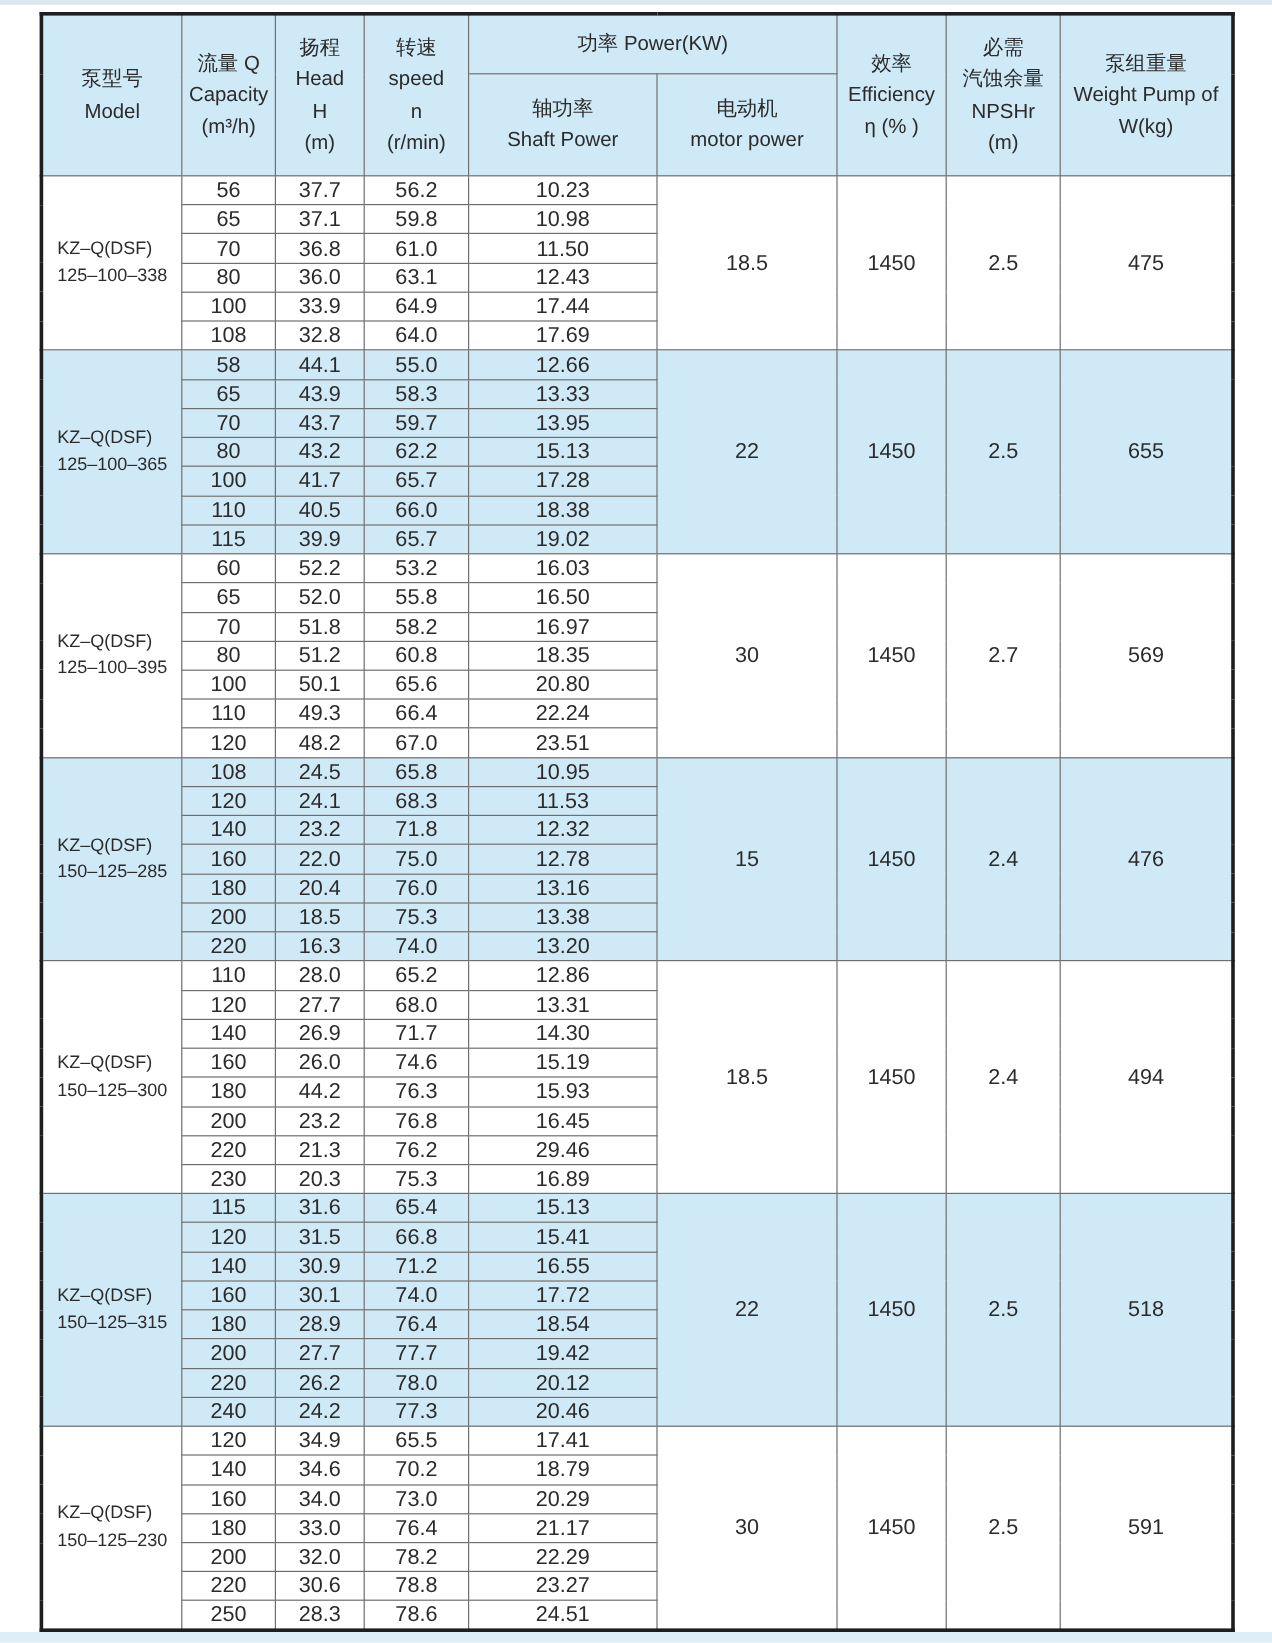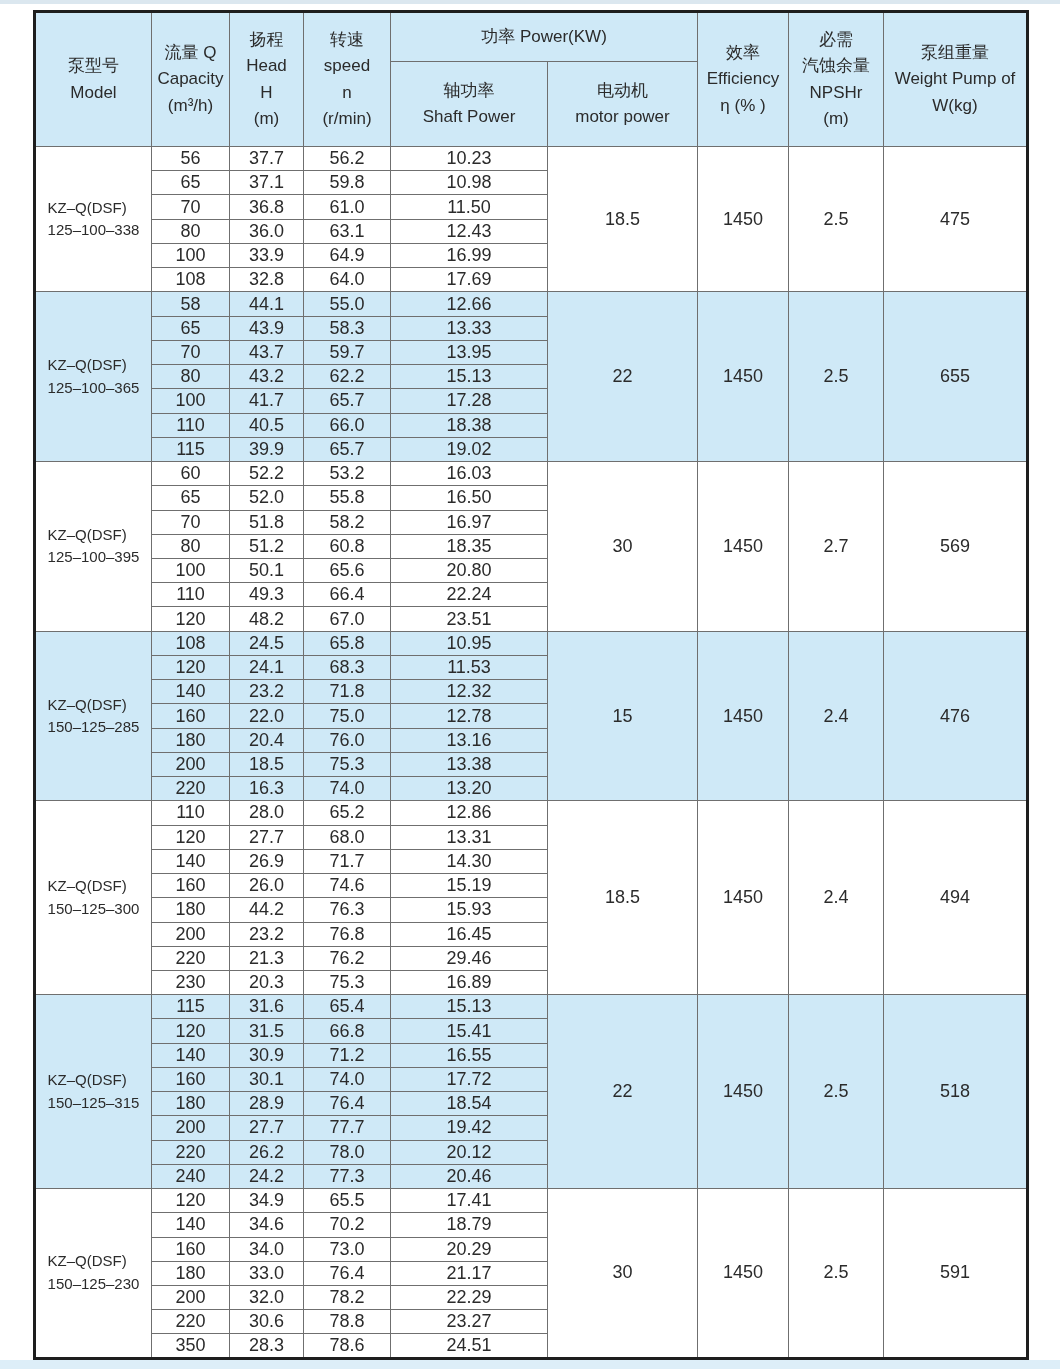--- a/index.html
+++ b/index.html
@@ -159,21 +159,21 @@
         <tr>
           <td>80</td>
           <td>36.0</td>
           <td>63.1</td>
           <td>12.43</td>
         </tr>
         <tr>
           <td>100</td>
           <td>33.9</td>
           <td>64.9</td>
-          <td>16.99</td>
+          <td>17.44</td>
         </tr>
         <tr>
           <td>108</td>
           <td>32.8</td>
           <td>64.0</td>
           <td>17.69</td>
         </tr>
         <tr class="shaded">
           <td class="model-cell" rowspan="7"><div class="model-inner"><div>KZ–Q(DSF)</div><div>125–100–365</div></div></td>
           <td>58</td>
@@ -456,20 +456,20 @@
           <td>78.2</td>
           <td>22.29</td>
         </tr>
         <tr>
           <td>220</td>
           <td>30.6</td>
           <td>78.8</td>
           <td>23.27</td>
         </tr>
         <tr>
-          <td>350</td>
+          <td>250</td>
           <td>28.3</td>
           <td>78.6</td>
           <td>24.51</td>
         </tr>
       </tbody>
   </table>
 </div>
 
 </body></html>

